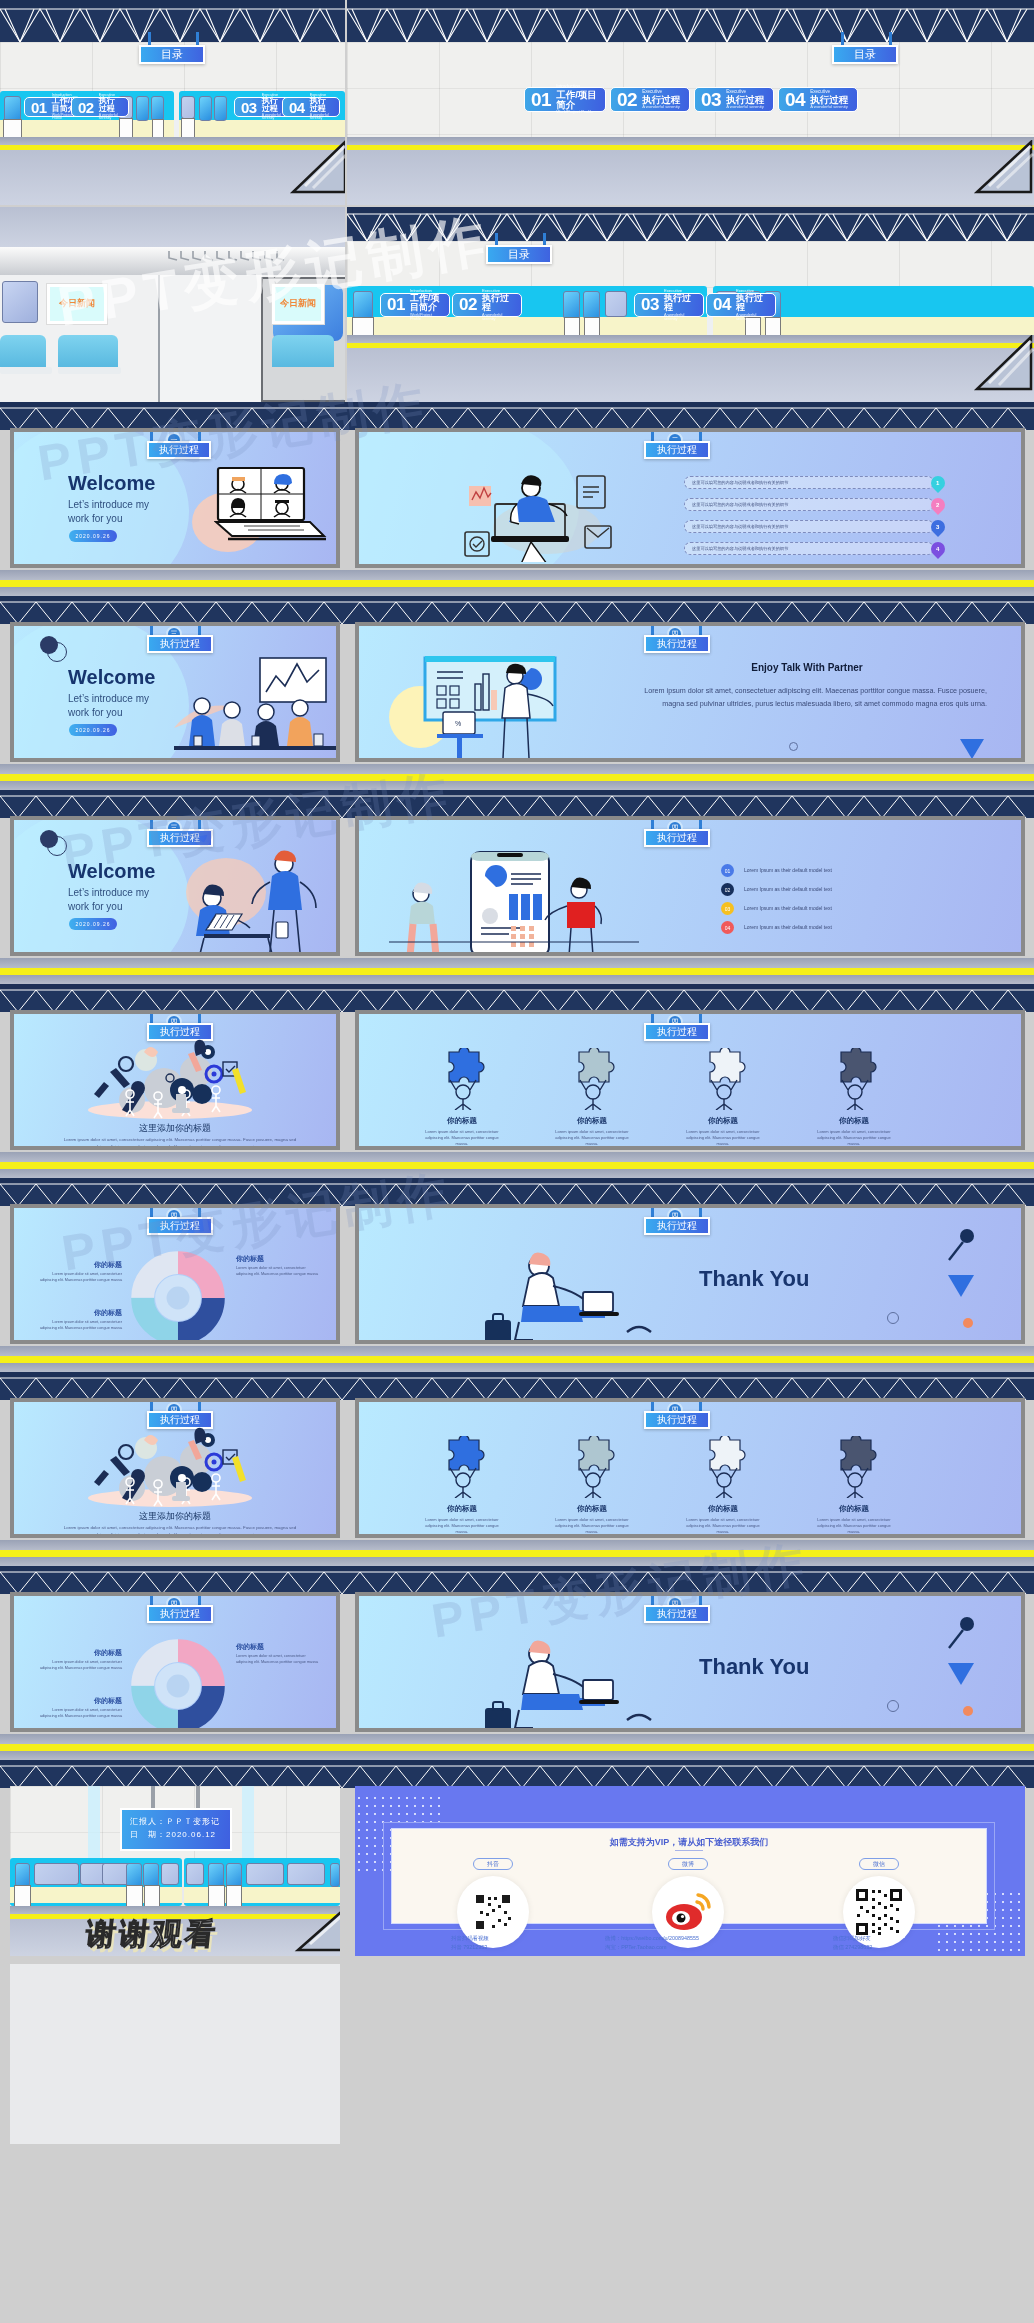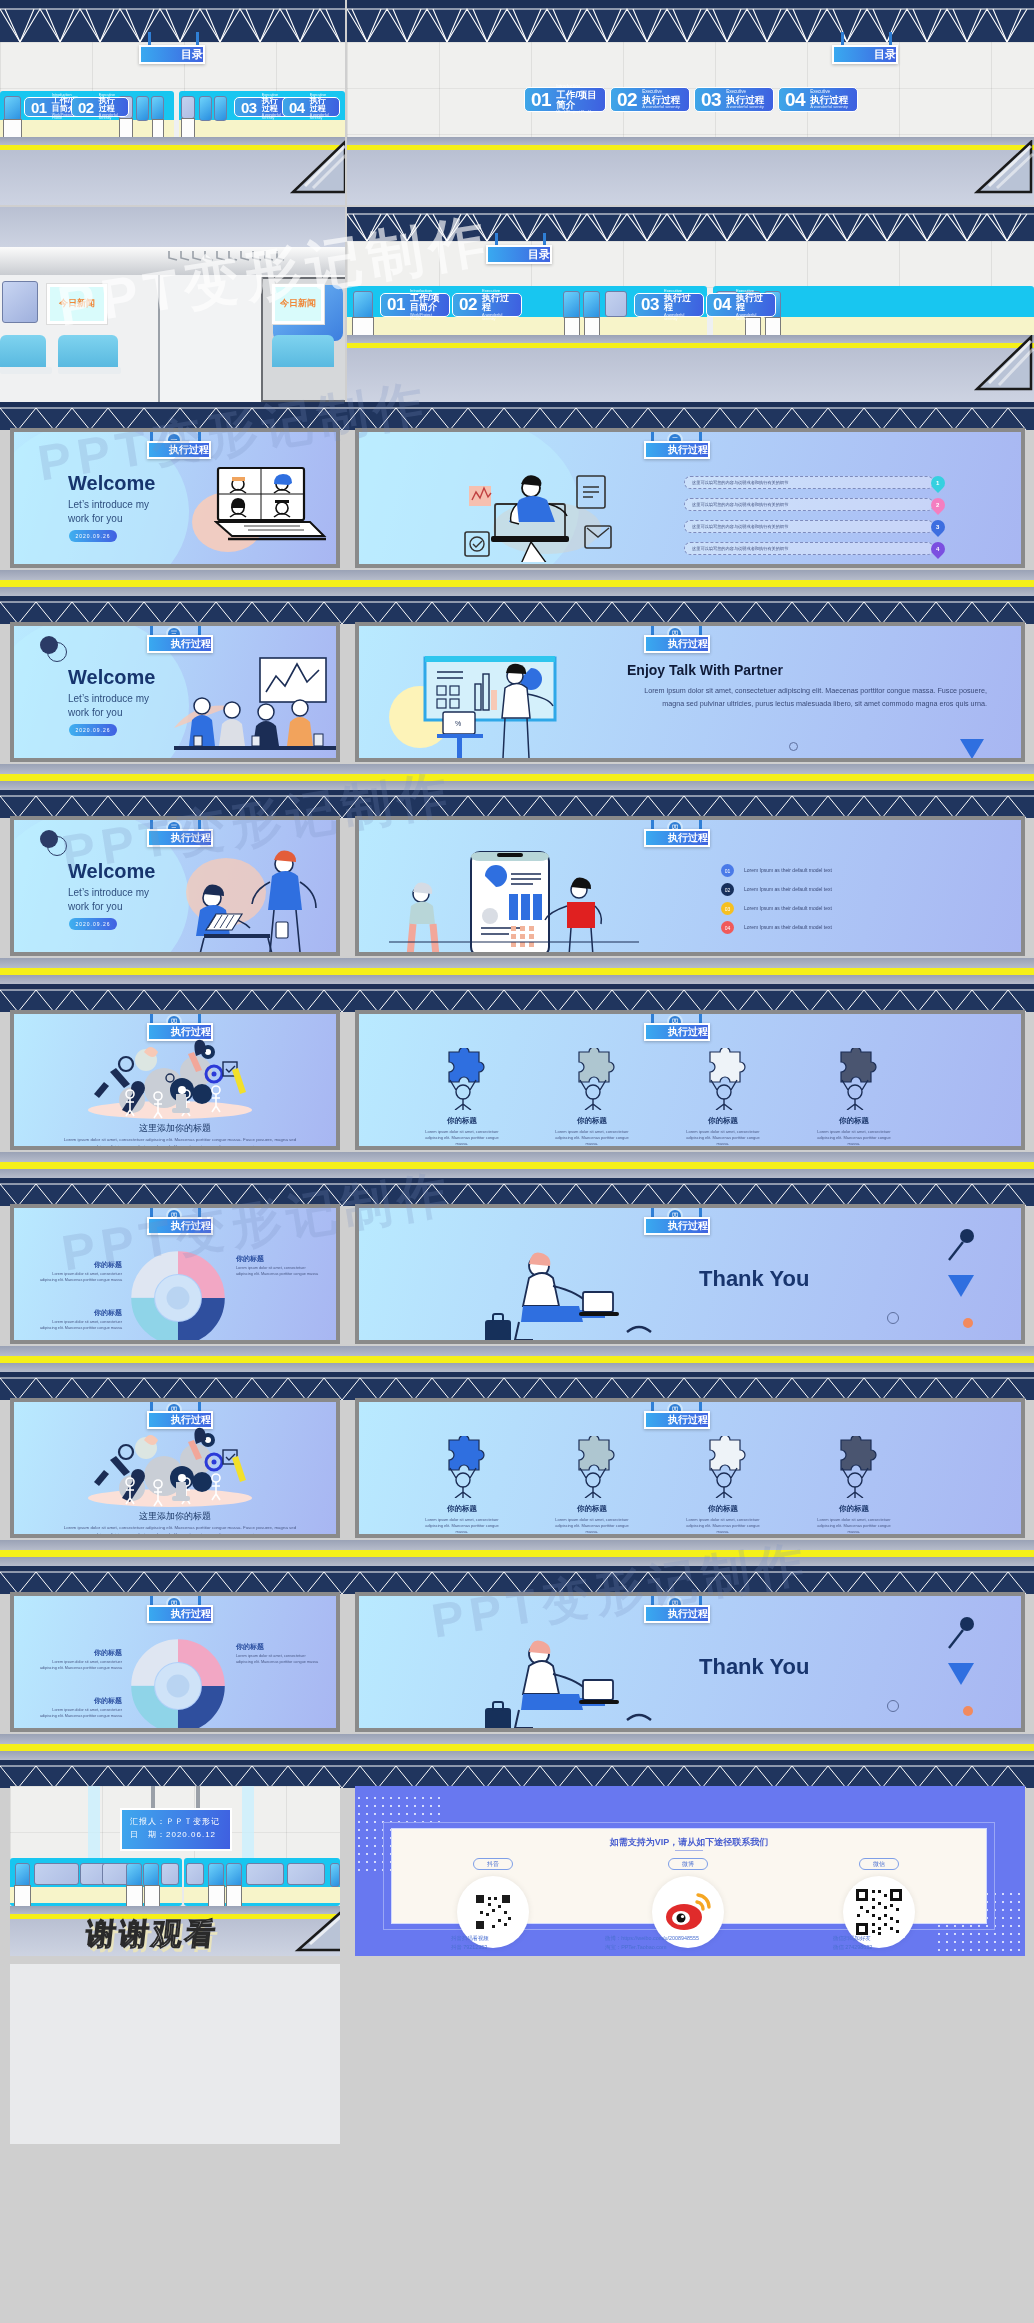--- a/index.html
+++ b/index.html
@@ -23,22 +23,22 @@
       linear-gradient(to right, rgba(0,0,0,.07) 1px, transparent 1px),
       linear-gradient(to bottom, rgba(0,0,0,.06) 1px, transparent 1px);
     background-size:92px 46px;
   }
   .floor { position:absolute; left:0; right:0; background:linear-gradient(#b9c0d2,#cdd3e2); }
   .yellowline { position:absolute; left:0; right:0; background:#f5f019; }
   .greyband { position:absolute; left:0; right:0; background:linear-gradient(#9aa2b6,#b6bccb); }
 
   
   .plaque { position:absolute; background:linear-gradient(90deg,#39a9f0,#3f63e0);
-     border:2px solid #fff; display:flex; align-items:center; justify-content:flex-end;
-     color:#fff; font-weight:bold; box-shadow:0 1px 3px rgba(0,0,0,.25); }
+     border:2px solid #fff; display:flex; align-items:center; justify-content:center;
+     color:#fff; font-weight:normal; box-shadow:0 1px 3px rgba(0,0,0,.25); }
   .plaque-stem { position:absolute; width:3px; background:#2f7fd6; }
   .plaque-badge { position:absolute; border-radius:50%; background:#2f7fd6; border:2px solid #cfe6fb;
      color:#fff; display:flex; align-items:center; justify-content:center; }
 
   
   .train-body { position:absolute; background:#18c6f0; border-radius:3px; }
   .train-strip { position:absolute; background:#f7f4c9; }
   .train-win { position:absolute; background:linear-gradient(135deg,#c4d2ef,#aebde4);
      border:1px solid #6f7ea6; border-radius:3px; overflow:hidden; }
   .train-win.lit { background:linear-gradient(140deg,#6ed3fb,#2a8fe0); }
@@ -605,21 +605,21 @@
       <circle cx="96" cy="22" r="8" fill="#fff" stroke="#1b2d55" stroke-width="1.5"></circle>
       <path d="M87 19 q2 -11 12 -9 q9 2 8 10" fill="#111"></path>
       <path d="M86 34 q12 -9 22 0 l3 30 l-28 0z" fill="#fff" stroke="#1b2d55" stroke-width="1.5"></path>
       <path d="M108 40 q22 4 26 12" fill="none" stroke="#1b2d55" stroke-width="1.5"></path>
       <path d="M86 64 l-2 40 M108 64 l2 40" stroke="#1b2d55" stroke-width="1.5" fill="none"></path>
       <rect x="24" y="58" width="32" height="22" rx="2" fill="#fff" stroke="#1b2d55" stroke-width="1.4"></rect>
       <text x="36" y="72" font-size="7" fill="#1b2d55" font-family="sans-serif">%</text>
       <rect x="18" y="80" width="46" height="4" fill="#2f6fe0"></rect>
       <rect x="38" y="84" width="5" height="24" fill="#2f6fe0"></rect>
     </svg>
-    <div style="position:absolute;left:268px;top:36px;width:360px;color:#0f1b38;font-size:14px;font-weight:600;text-align:left;">Enjoy Talk With Partner</div>
+    <div style="position:absolute;left:268px;top:36px;width:360px;color:#0f1b38;font-size:10px;font-weight:600;text-align:center;">Enjoy Talk With Partner</div>
     <div style="position:absolute;left:268px;top:58px;width:360px;color:#3a4a78;font-size:7.2px;line-height:1.85;text-align:right;">Lorem ipsum dolor sit amet, consectetuer adipiscing elit. Maecenas porttitor congue massa. Fusce posuere, magna sed pulvinar ultricies, purus lectus malesuada libero, sit amet commodo magna eros quis urna.</div>
     <div style="position:absolute;left:430px;top:116px;width:9px;height:9px;border-radius:50%;border:1.2px solid #5d6f9e;"></div>
     <svg style="position:absolute;left:600px;top:112px;width:26px;height:22px;" viewBox="0 0 26 22">
         <path d="M1 1 L25 1 L13 21 Z" fill="#2f6fe0"></path>
       </svg>
   </div>
 
   <div class="greyband" style="top:764px;height:10px;"></div>
   <div class="yellowline" style="top:774px;height:7px;"></div>
   <div class="greyband" style="top:781px;height:9px;"></div>

